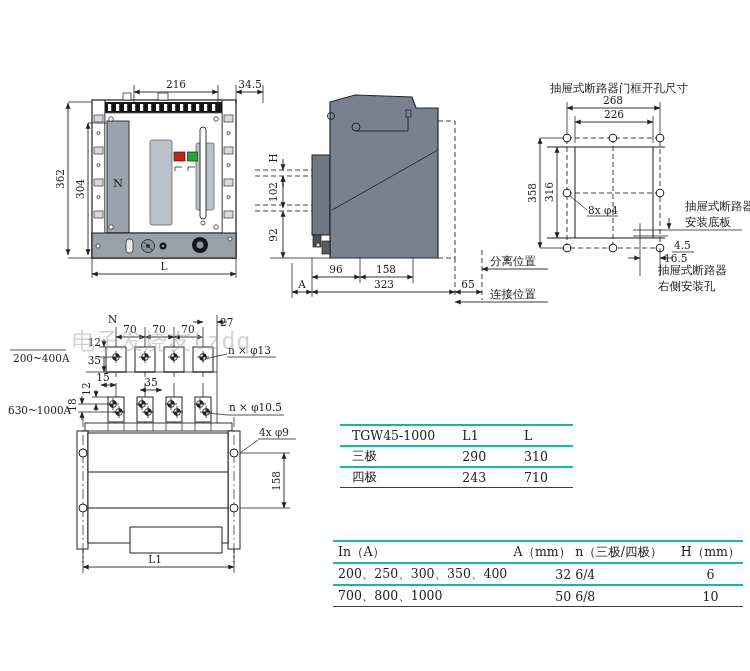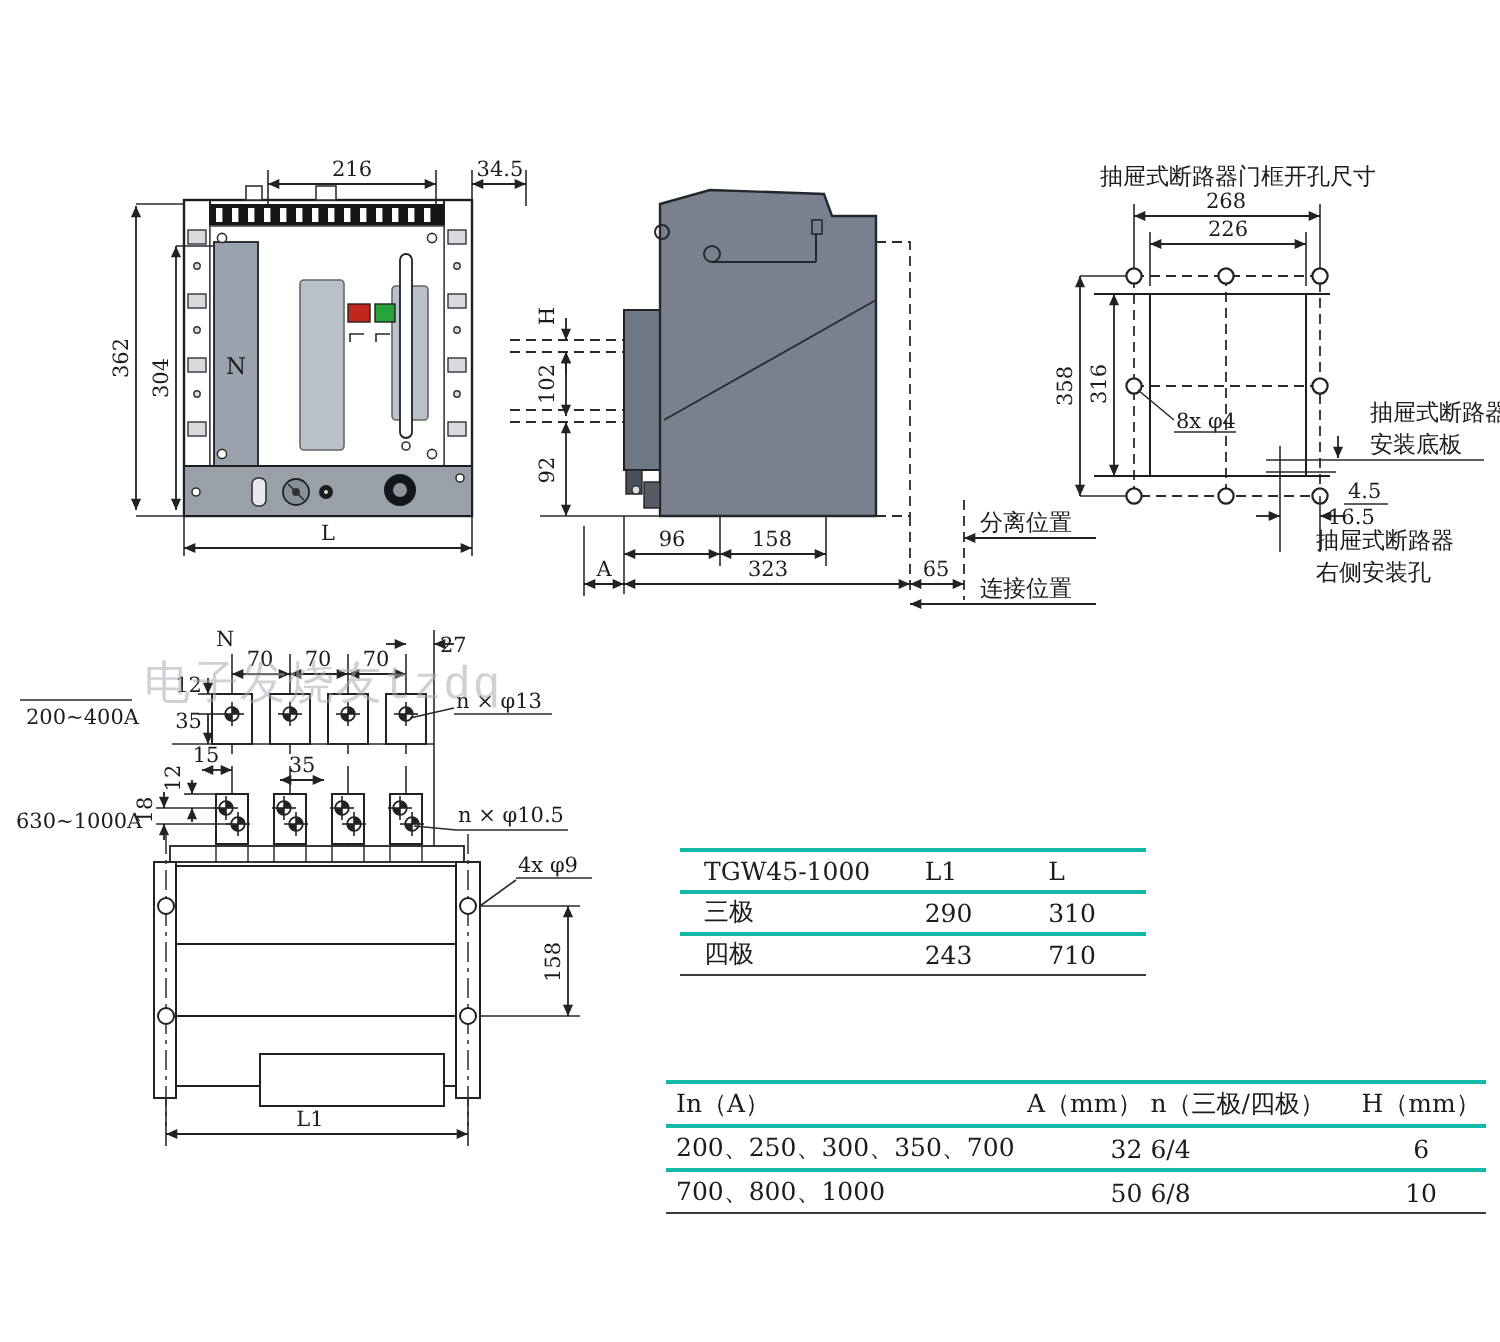--- a/index.html
+++ b/index.html
@@ -404,21 +404,21 @@
 
   <table class="tbl" id="table-current">
     <tbody>
         <tr>
       <th class="c0">In（A）</th>
       <th class="c1">A（mm）</th>
       <th class="c2">n（三极/四极）</th>
       <th class="c3">H（mm）</th>
     </tr>
     <tr>
-      <td class="c0">200、250、300、350、700</td>
+      <td class="c0">200、250、300、350、400</td>
       <td class="c1">32</td>
       <td class="c2">6/4</td>
       <td class="c3">6</td>
     </tr>
     <tr>
       <td class="c0">700、800、1000</td>
       <td class="c1">50</td>
       <td class="c2">6/8</td>
       <td class="c3">10</td>
     </tr>

